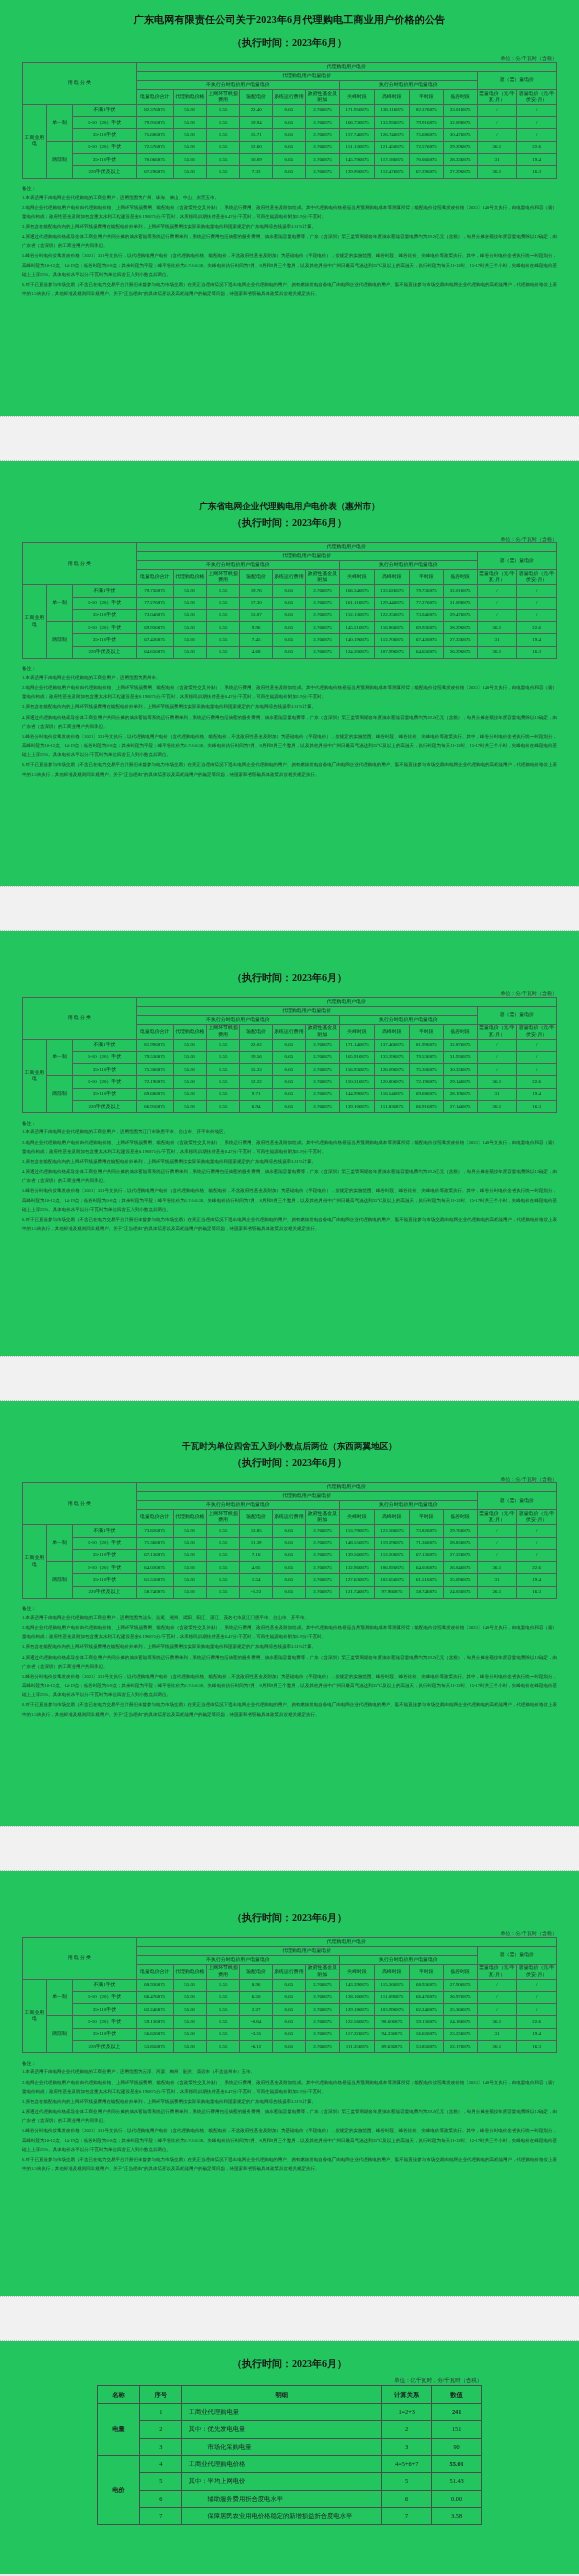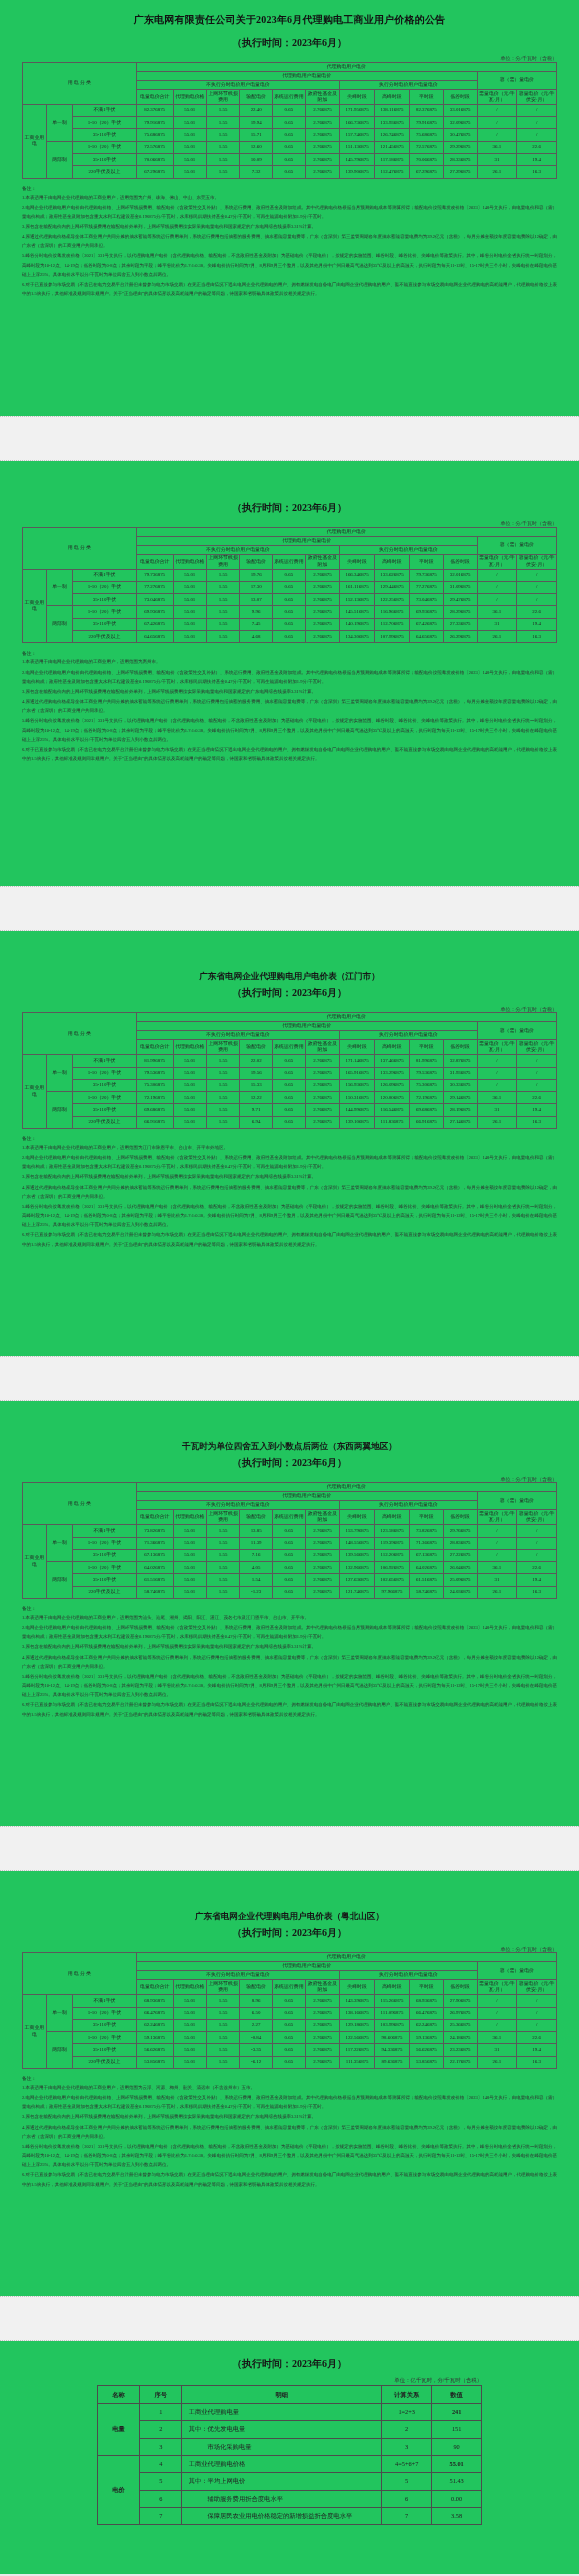--- a/index.html
+++ b/index.html
@@ -222,20 +222,21 @@
           </div>
     </div>
   </div>
 </div>
 </div>
 <div class="page-gap"></div>
 
 <div class="page page-mid">
   <div class="pt-host">
   <div class="pt">
+    <div class="pt-title">广东省电网企业代理购电用户电价表（惠州市）</div>
     <div class="pt-exec">（执行时间：2023年6月）</div>
     <div class="pt-unit">单位：分/千瓦时（含税）</div>
     <table class="price-table">
       <colgroup>
         <col style="width:4.5%">
             <col style="width:5%">
             <col style="width:12%">
         <col style="width:7%">
             <col style="width:6.3%">
             <col style="width:6.3%">
@@ -385,21 +386,20 @@
           </div>
     </div>
   </div>
 </div>
 </div>
 <div class="page-gap"></div>
 
 <div class="page page-mid">
   <div class="pt-host">
   <div class="pt">
-    <div class="pt-title">广东省电网企业代理购电用户电价表（江门市）</div>
     <div class="pt-exec">（执行时间：2023年6月）</div>
     <div class="pt-unit">单位：分/千瓦时（含税）</div>
     <table class="price-table">
       <colgroup>
         <col style="width:4.5%">
             <col style="width:5%">
             <col style="width:12%">
         <col style="width:7%">
             <col style="width:6.3%">
             <col style="width:6.3%">
@@ -713,21 +713,20 @@
           </div>
     </div>
   </div>
 </div>
 </div>
 <div class="page-gap"></div>
 
 <div class="page page-mid">
   <div class="pt-host">
   <div class="pt">
-    <div class="pt-title">广东省电网企业代理购电用户电价表（粤北山区）</div>
     <div class="pt-exec">（执行时间：2023年6月）</div>
     <div class="pt-unit">单位：分/千瓦时（含税）</div>
     <table class="price-table">
       <colgroup>
         <col style="width:4.5%">
             <col style="width:5%">
             <col style="width:12%">
         <col style="width:7%">
             <col style="width:6.3%">
             <col style="width:6.3%">

